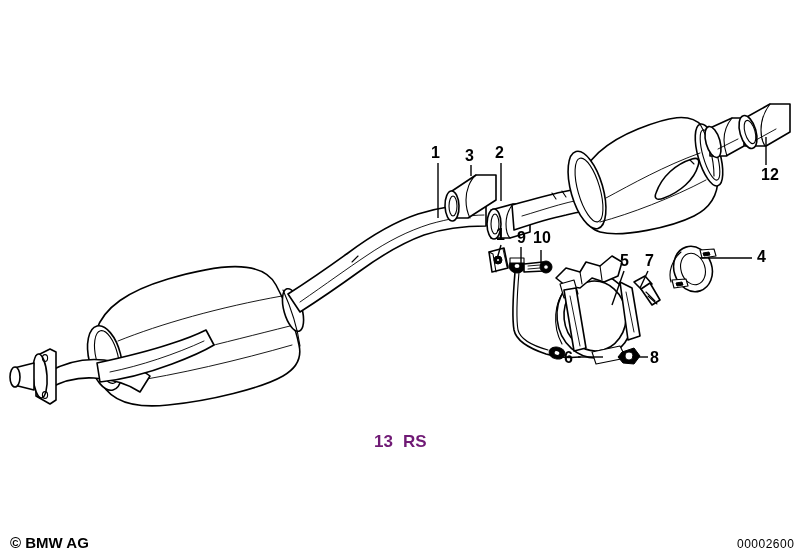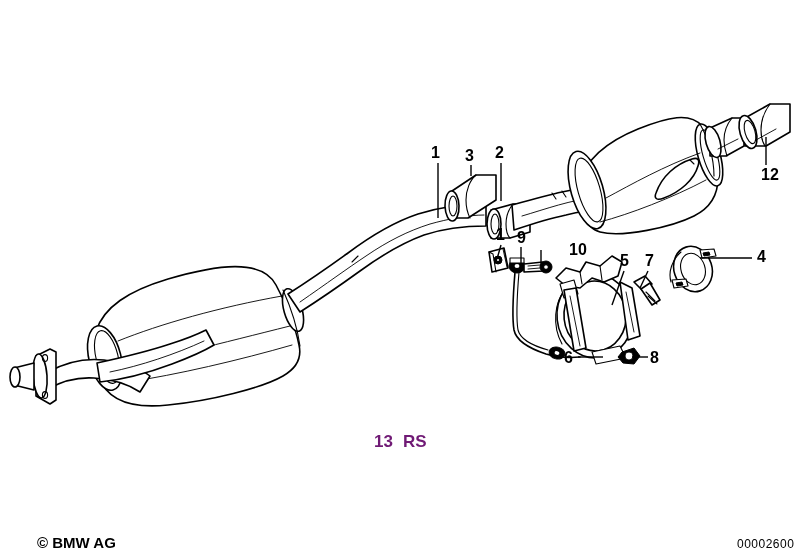--- a/index.html
+++ b/index.html
@@ -27,21 +27,21 @@
     font-family: "Liberation Sans", sans-serif;
     font-weight: bold;
     font-size: 16px;
     color: #000000;
     line-height: 1;
     white-space: nowrap;
     user-select: none;
   }
   #footer-left {
     position: absolute;
-    left: 37px;
+    left: 10px;
     top: 534px;
     font-family: "Liberation Sans", sans-serif;
     font-weight: bold;
     font-size: 15px;
     color: #000000;
     letter-spacing: 0px;
     white-space: nowrap;
   }
   #footer-right {
     position: absolute;
@@ -284,21 +284,21 @@
   <div id="callout-layer">
       <div class="lbl" style="left: 431px; top: 145px;">1</div>
       <div class="lbl" style="left: 495px; top: 145px;">2</div>
       <div class="lbl" style="left: 465px; top: 148px;">3</div>
       <div class="lbl" style="left: 757px; top: 249px;">4</div>
       <div class="lbl" style="left: 620px; top: 253px;">5</div>
       <div class="lbl" style="left: 564px; top: 350px;">6</div>
       <div class="lbl" style="left: 645px; top: 253px;">7</div>
       <div class="lbl" style="left: 650px; top: 350px;">8</div>
       <div class="lbl" style="left: 517px; top: 230px;">9</div>
-      <div class="lbl" style="left: 533px; top: 242px; margin-left: 36px;">10</div>
+      <div class="lbl" style="left: 533px; top: 230px;">10</div>
       <div class="lbl" style="left: 496px; top: 227px;">1</div>
       <div class="lbl" style="left: 761px; top: 167px;">12</div>
     </div>
 
   <div id="caption">
     <span class="cap-num">13</span><span>RS</span>
   </div>
 
   <div id="footer-left">© BMW AG</div>
   <div id="footer-right">00002600</div>

